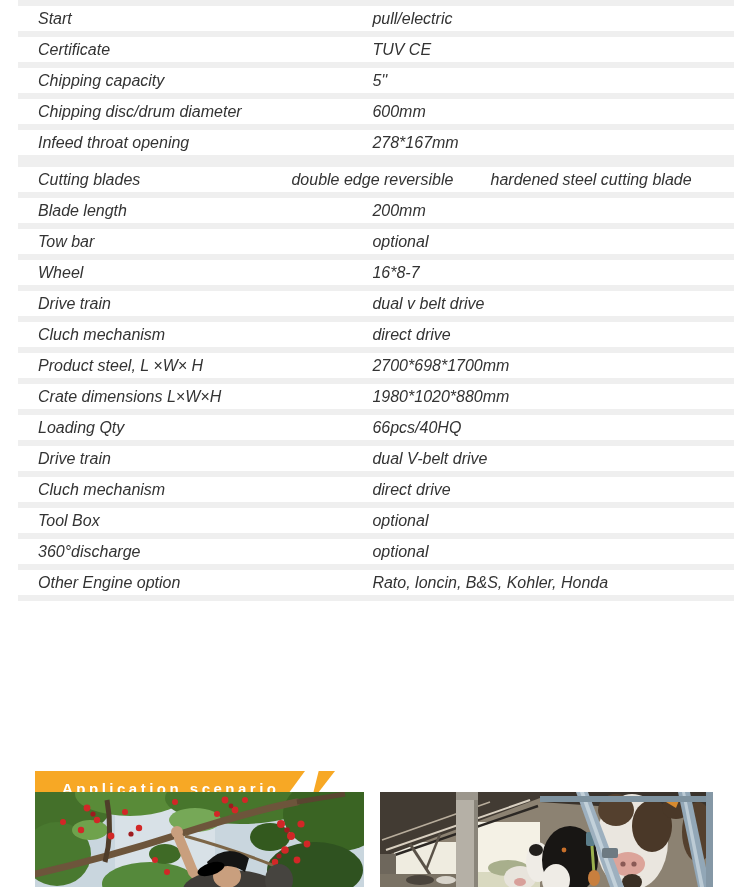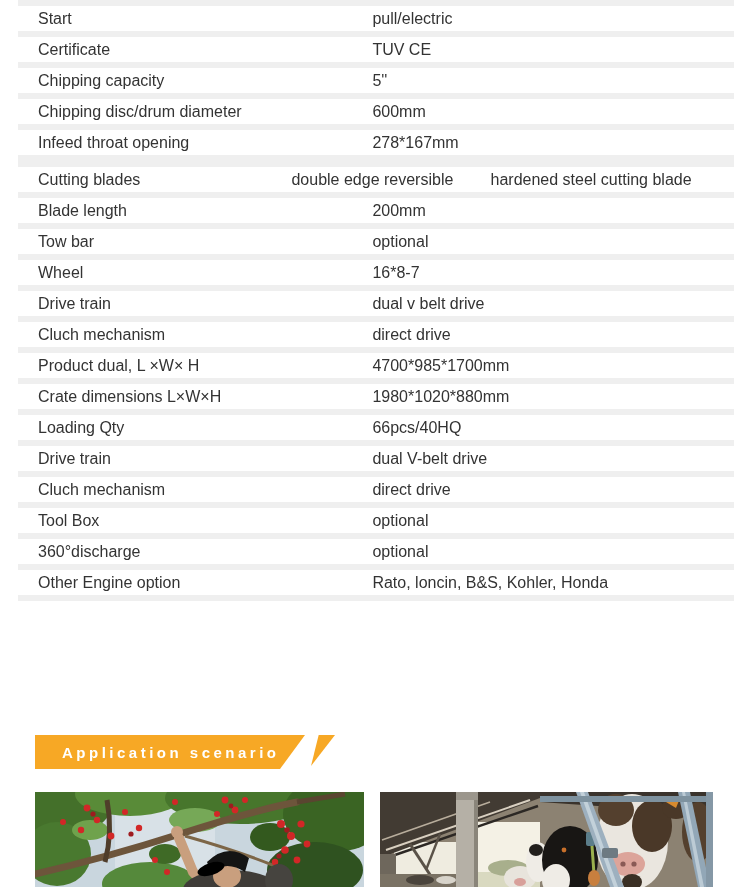--- a/index.html
+++ b/index.html
@@ -7,31 +7,31 @@
     width:750px; height:887px; position:relative; overflow:hidden;
     font-family:"Liberation Sans", sans-serif;
   }
   :root { --accent:#F7A825; --sep:#efefef; --txt:#333333; }
 
   
   .spec-table { position:absolute; left:18px; top:0; width:716px; }
   .sep { height:6px; background:var(--sep); }
   .row {
     height:25px; background:#ffffff; display:flex; align-items:center;
-    font-size:16px; color:var(--txt); white-space:nowrap;
+    font-size:16px; color:var(--txt); white-space:nowrap;font-style:italic;
   }
   .cell { box-sizing:border-box; }
   .cell.label { width:49.5%; padding-left:20px; }
   .cell.value { width:50.5%; text-align:left; }
   .row.three-col .cell.label  { width:33%; }
   .row.three-col .cell.value  { width:33%; text-align:center; }
   .row.three-col .cell.value2 { width:34%; text-align:left; }
 
   
-  .banner { position:absolute; left:35px; top:735px; height:34px; width:300px; }
+  .banner { position:absolute; left:35px; top:771px; height:34px; width:300px; }
   .banner-main {
     position:absolute; left:0; top:0; width:270px; height:34px;
     background:var(--accent);
     clip-path:polygon(0 0, 100% 0, calc(100% - 25px) 100%, 0 100%);
     display:flex; align-items:center; padding-left:27px; box-sizing:border-box;
   }
   .banner-main span {
     color:#ffffff; font-weight:bold; font-size:15px; letter-spacing:3.5px;
     white-space:nowrap;
   }
@@ -103,22 +103,22 @@
       <div class="cell label">Drive train</div>
       <div class="cell value">dual v belt drive</div>
     </div>
     <div class="sep"></div>
     <div class="row">
       <div class="cell label">Cluch mechanism</div>
       <div class="cell value">direct drive</div>
     </div>
     <div class="sep"></div>
     <div class="row">
-      <div class="cell label">Product dual, L ×W× H</div>
-      <div class="cell value">4700*985*1700mm</div>
+      <div class="cell label">Product steel, L ×W× H</div>
+      <div class="cell value">2700*698*1700mm</div>
     </div>
     <div class="sep"></div>
     <div class="row">
       <div class="cell label">Crate dimensions L×W×H</div>
       <div class="cell value">1980*1020*880mm</div>
     </div>
     <div class="sep"></div>
     <div class="row">
       <div class="cell label">Loading Qty</div>
       <div class="cell value">66pcs/40HQ</div>

